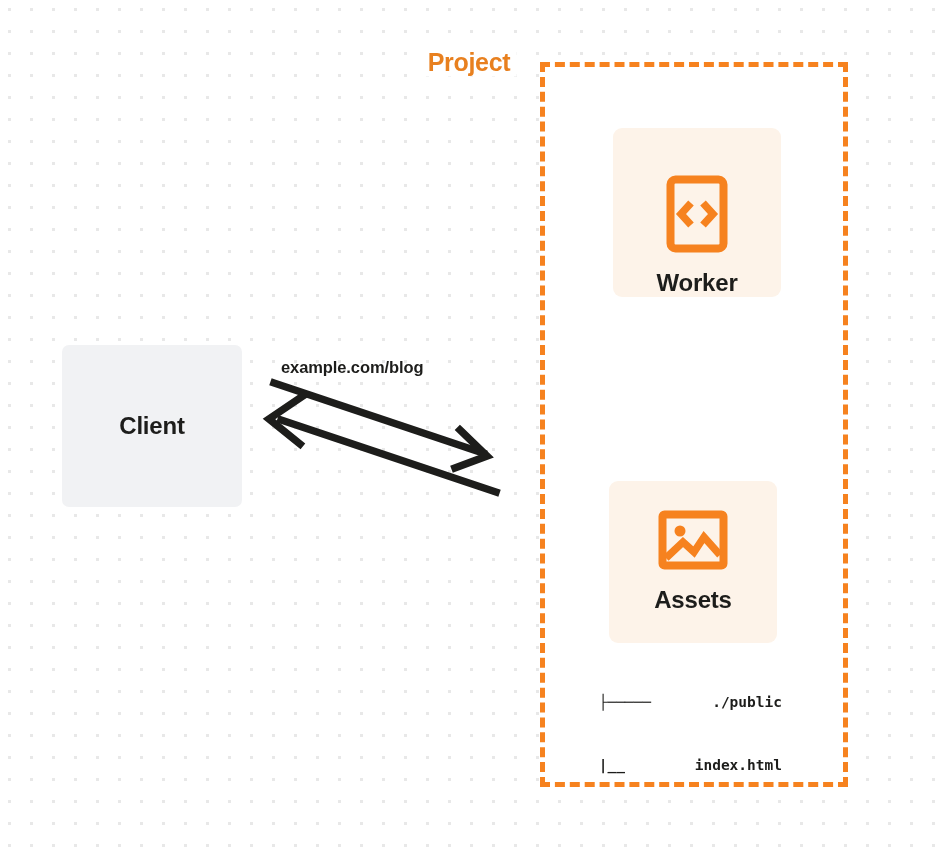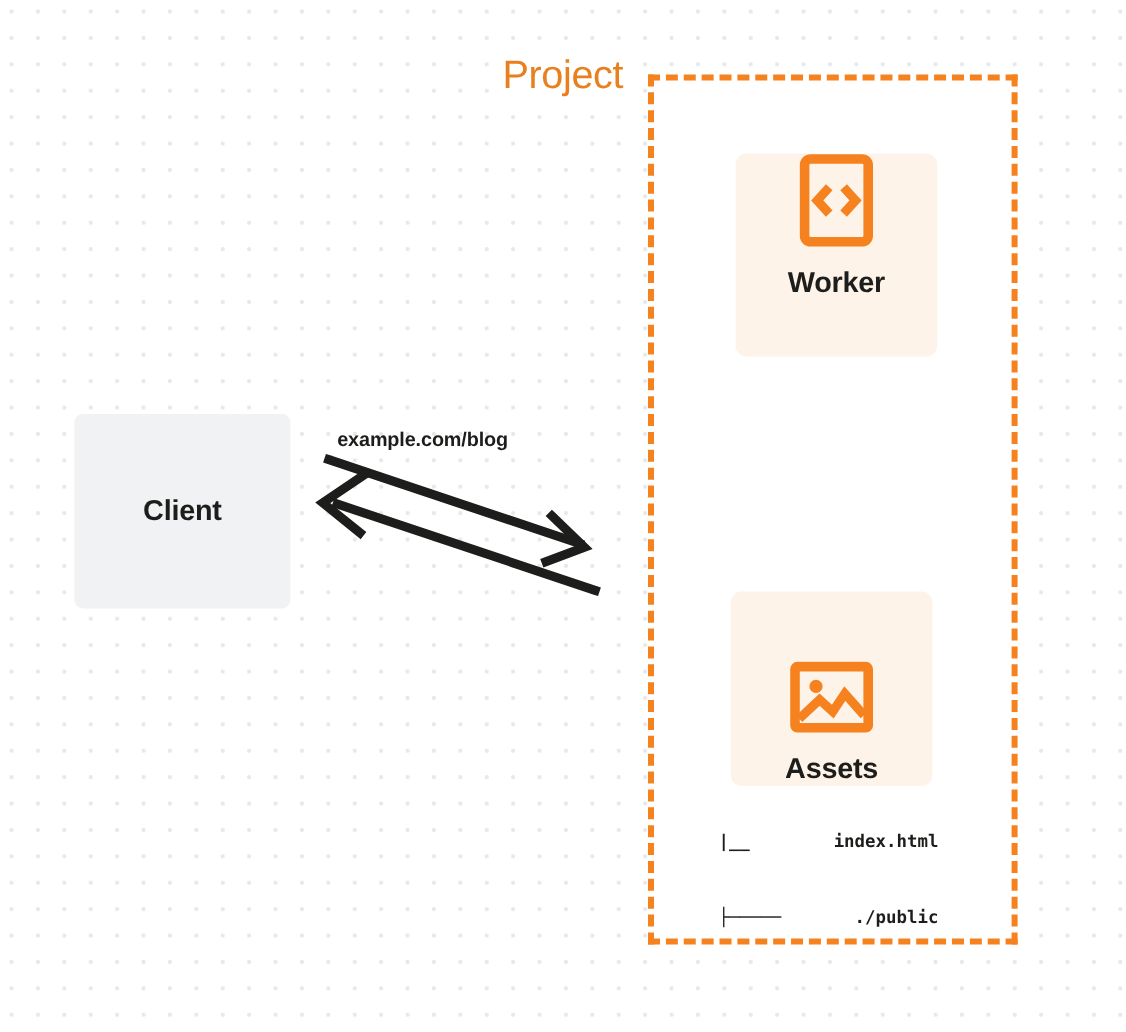--- a/index.html
+++ b/index.html
@@ -78,49 +78,49 @@
     border: 5px dashed #f6821f;
     background: #ffffff;
   }
   #project-title {
     position: absolute;
     left: 50%;
     top: 62px;
     transform: translate(-50%, -50%);
     background: #ffffff;
     padding: 0 6px;
-    font-size: 33px;
-    font-weight: 400;
+    font-size: 25px;
+    font-weight: 700;
     color: #e8801f;
     white-space: nowrap;
     letter-spacing: -0.3px;
     text-align: right;
   }
 
   
   .resource-box {
     position: absolute;
     width: 168px;
     background: #fdf3e9;
     border-radius: 9px;
     display: flex;
     flex-direction: column;
     align-items: center;
   }
   #worker-node {
     left: 613px;
     top: 128px;
     height: 169px;
-    justify-content: flex-start;
+    justify-content: flex-end;
   }
   #assets-node {
     left: 609px;
-    top: 493px;
+    top: 481px;
     height: 162px;
-    justify-content: flex-end;
+    justify-content: center;
   }
   .resource-box .node-label {
     font-size: 24px;
     font-weight: 700;
     color: #1d1d1b;
     letter-spacing: -0.2px;
     margin-top: 16px;
   }
   .resource-icon {
     display: block;
@@ -189,18 +189,18 @@
       <svg width="70" height="60" viewBox="0 0 70 60" fill="none" xmlns="http://www.w3.org/2000/svg">
         <rect x="4.5" y="4.5" width="61" height="51" rx="2" stroke="#f6821f" stroke-width="8"></rect>
         <circle cx="22" cy="21" r="5.5" fill="#f6821f"></circle>
         <path d="M8 48 L25 32 L36 42 L46 27 L62 45" stroke="#f6821f" stroke-width="7.5" stroke-linejoin="miter" stroke-linecap="butt" fill="none"></path>
       </svg>
     </span>
     <span class="node-label">Assets</span>
   </div>
 
   <div id="assets-tree">
+    <span class="tree-row">├─────       ./public</span>
     <span class="tree-row">|__        index.html</span>
-    <span class="tree-row">├─────       ./public</span>
     
   </div>
 
 </div>
 
 </body></html>

